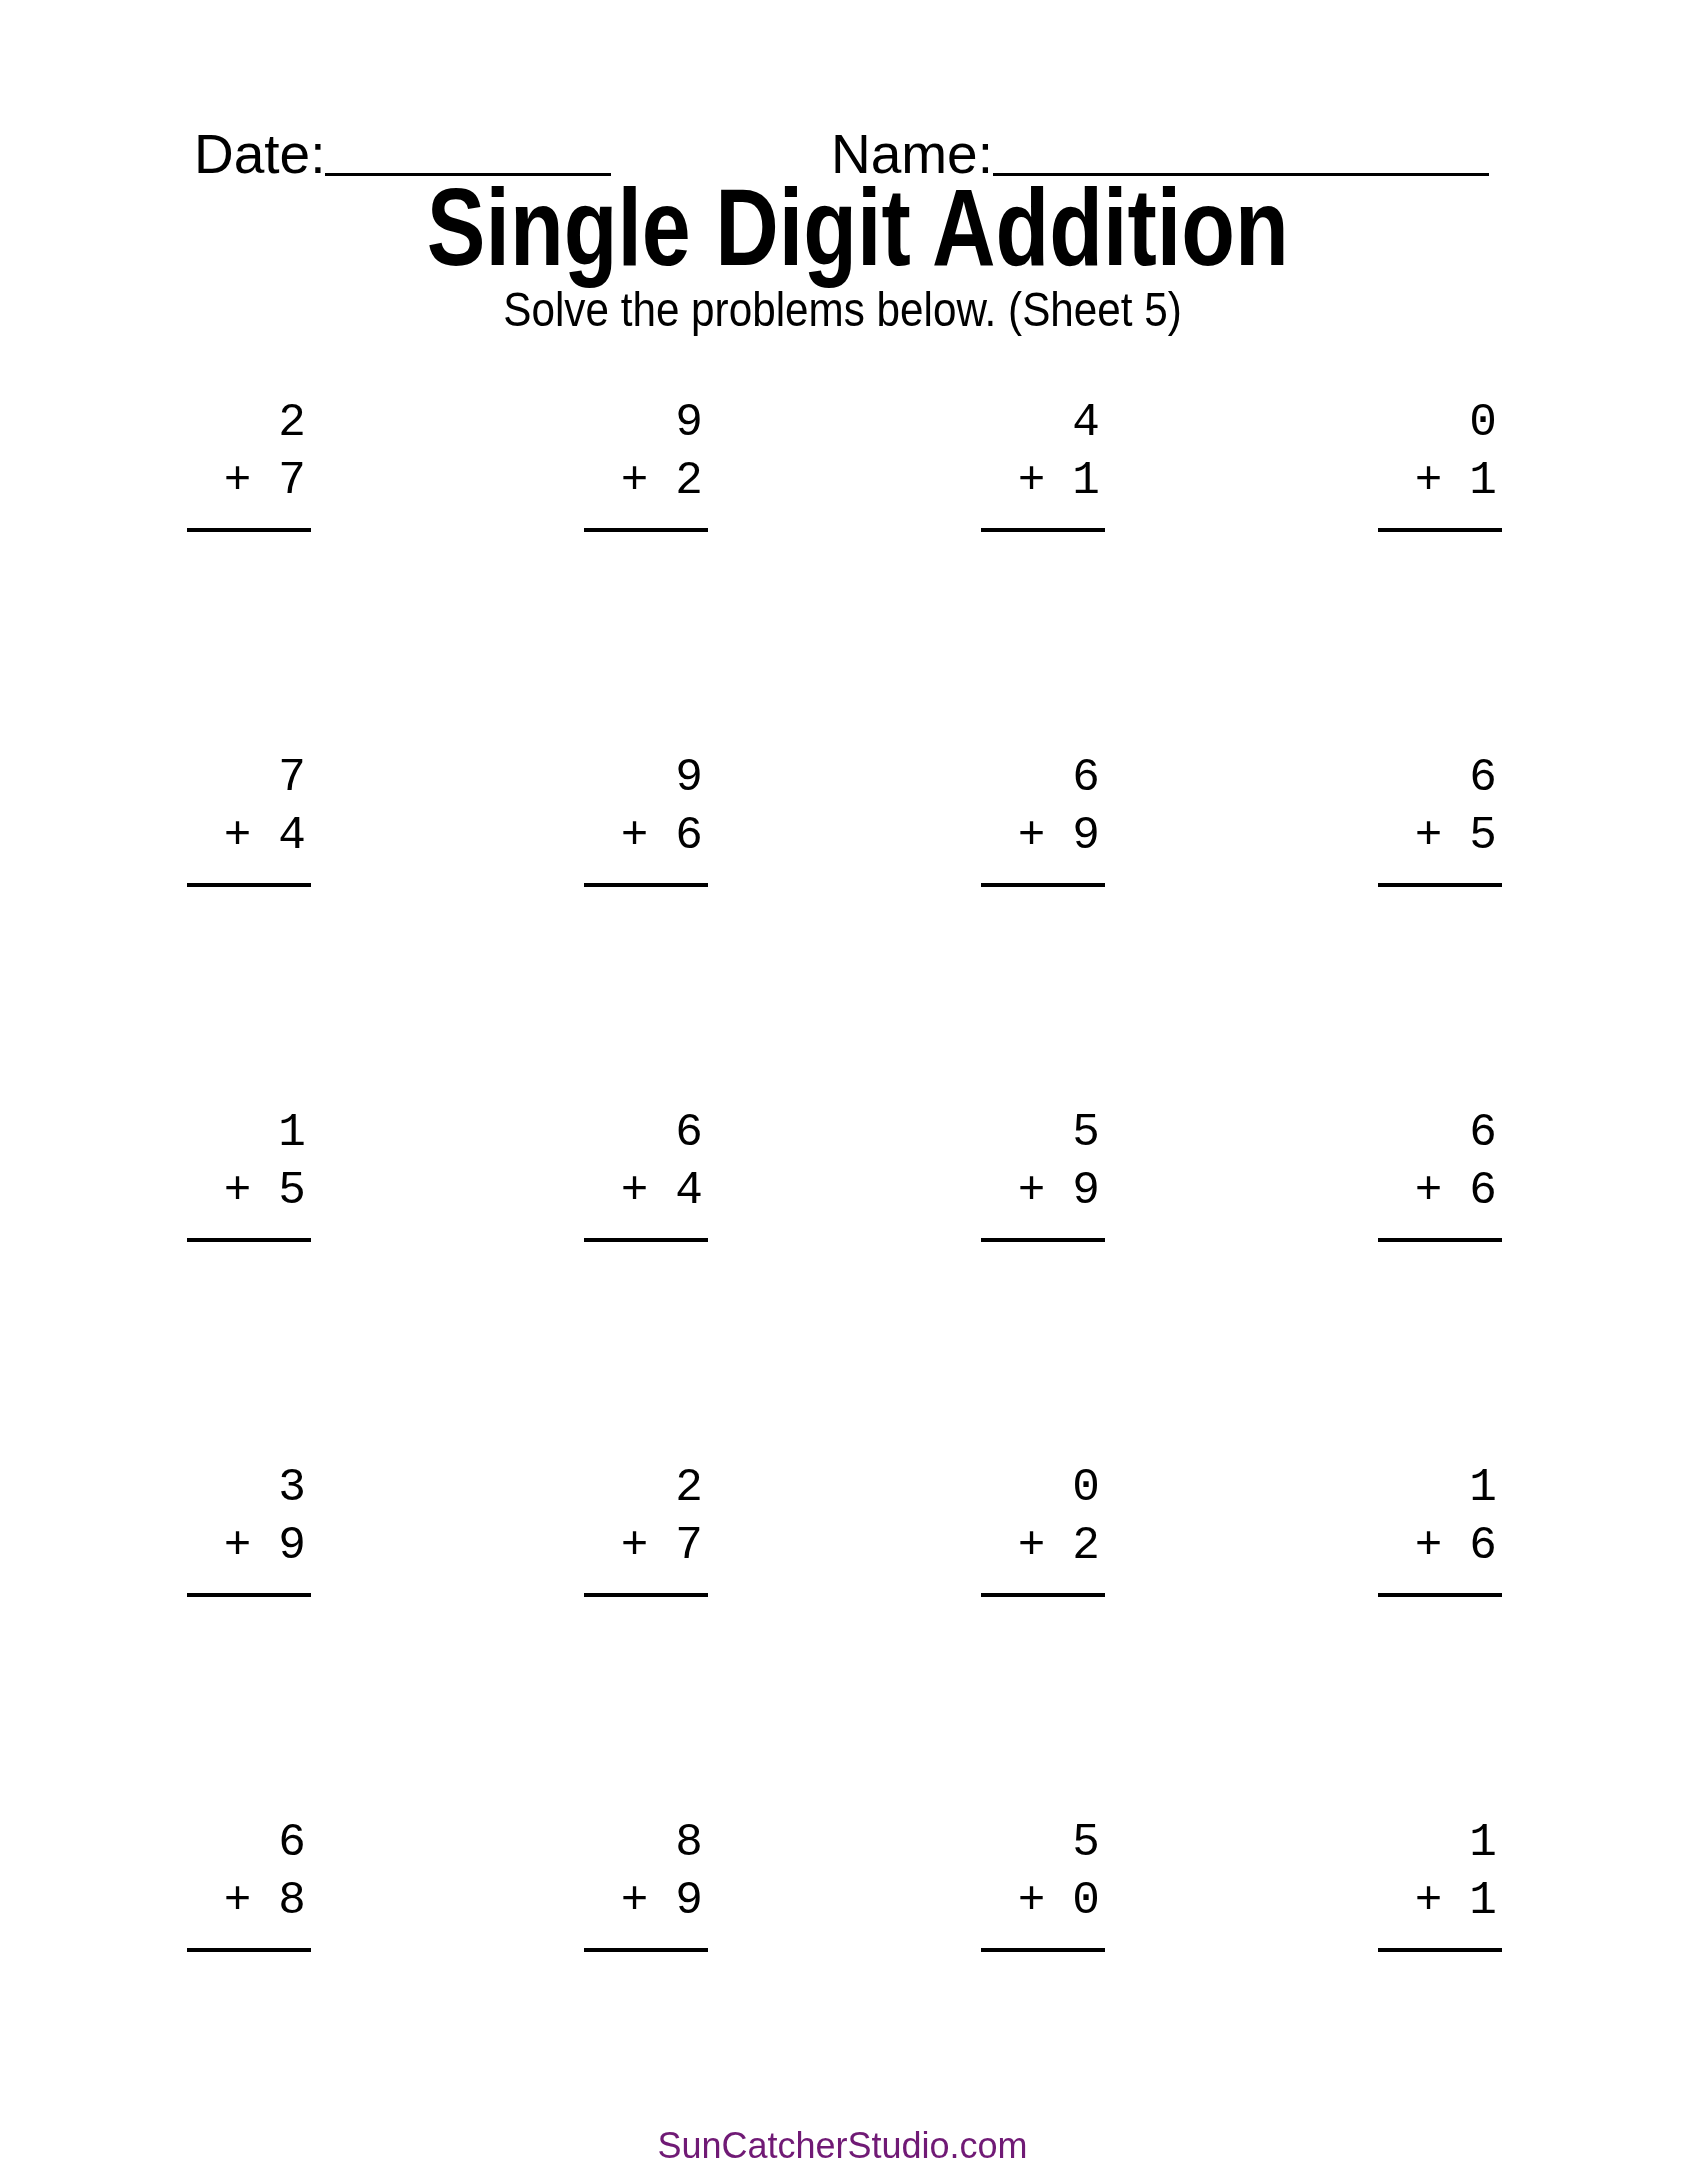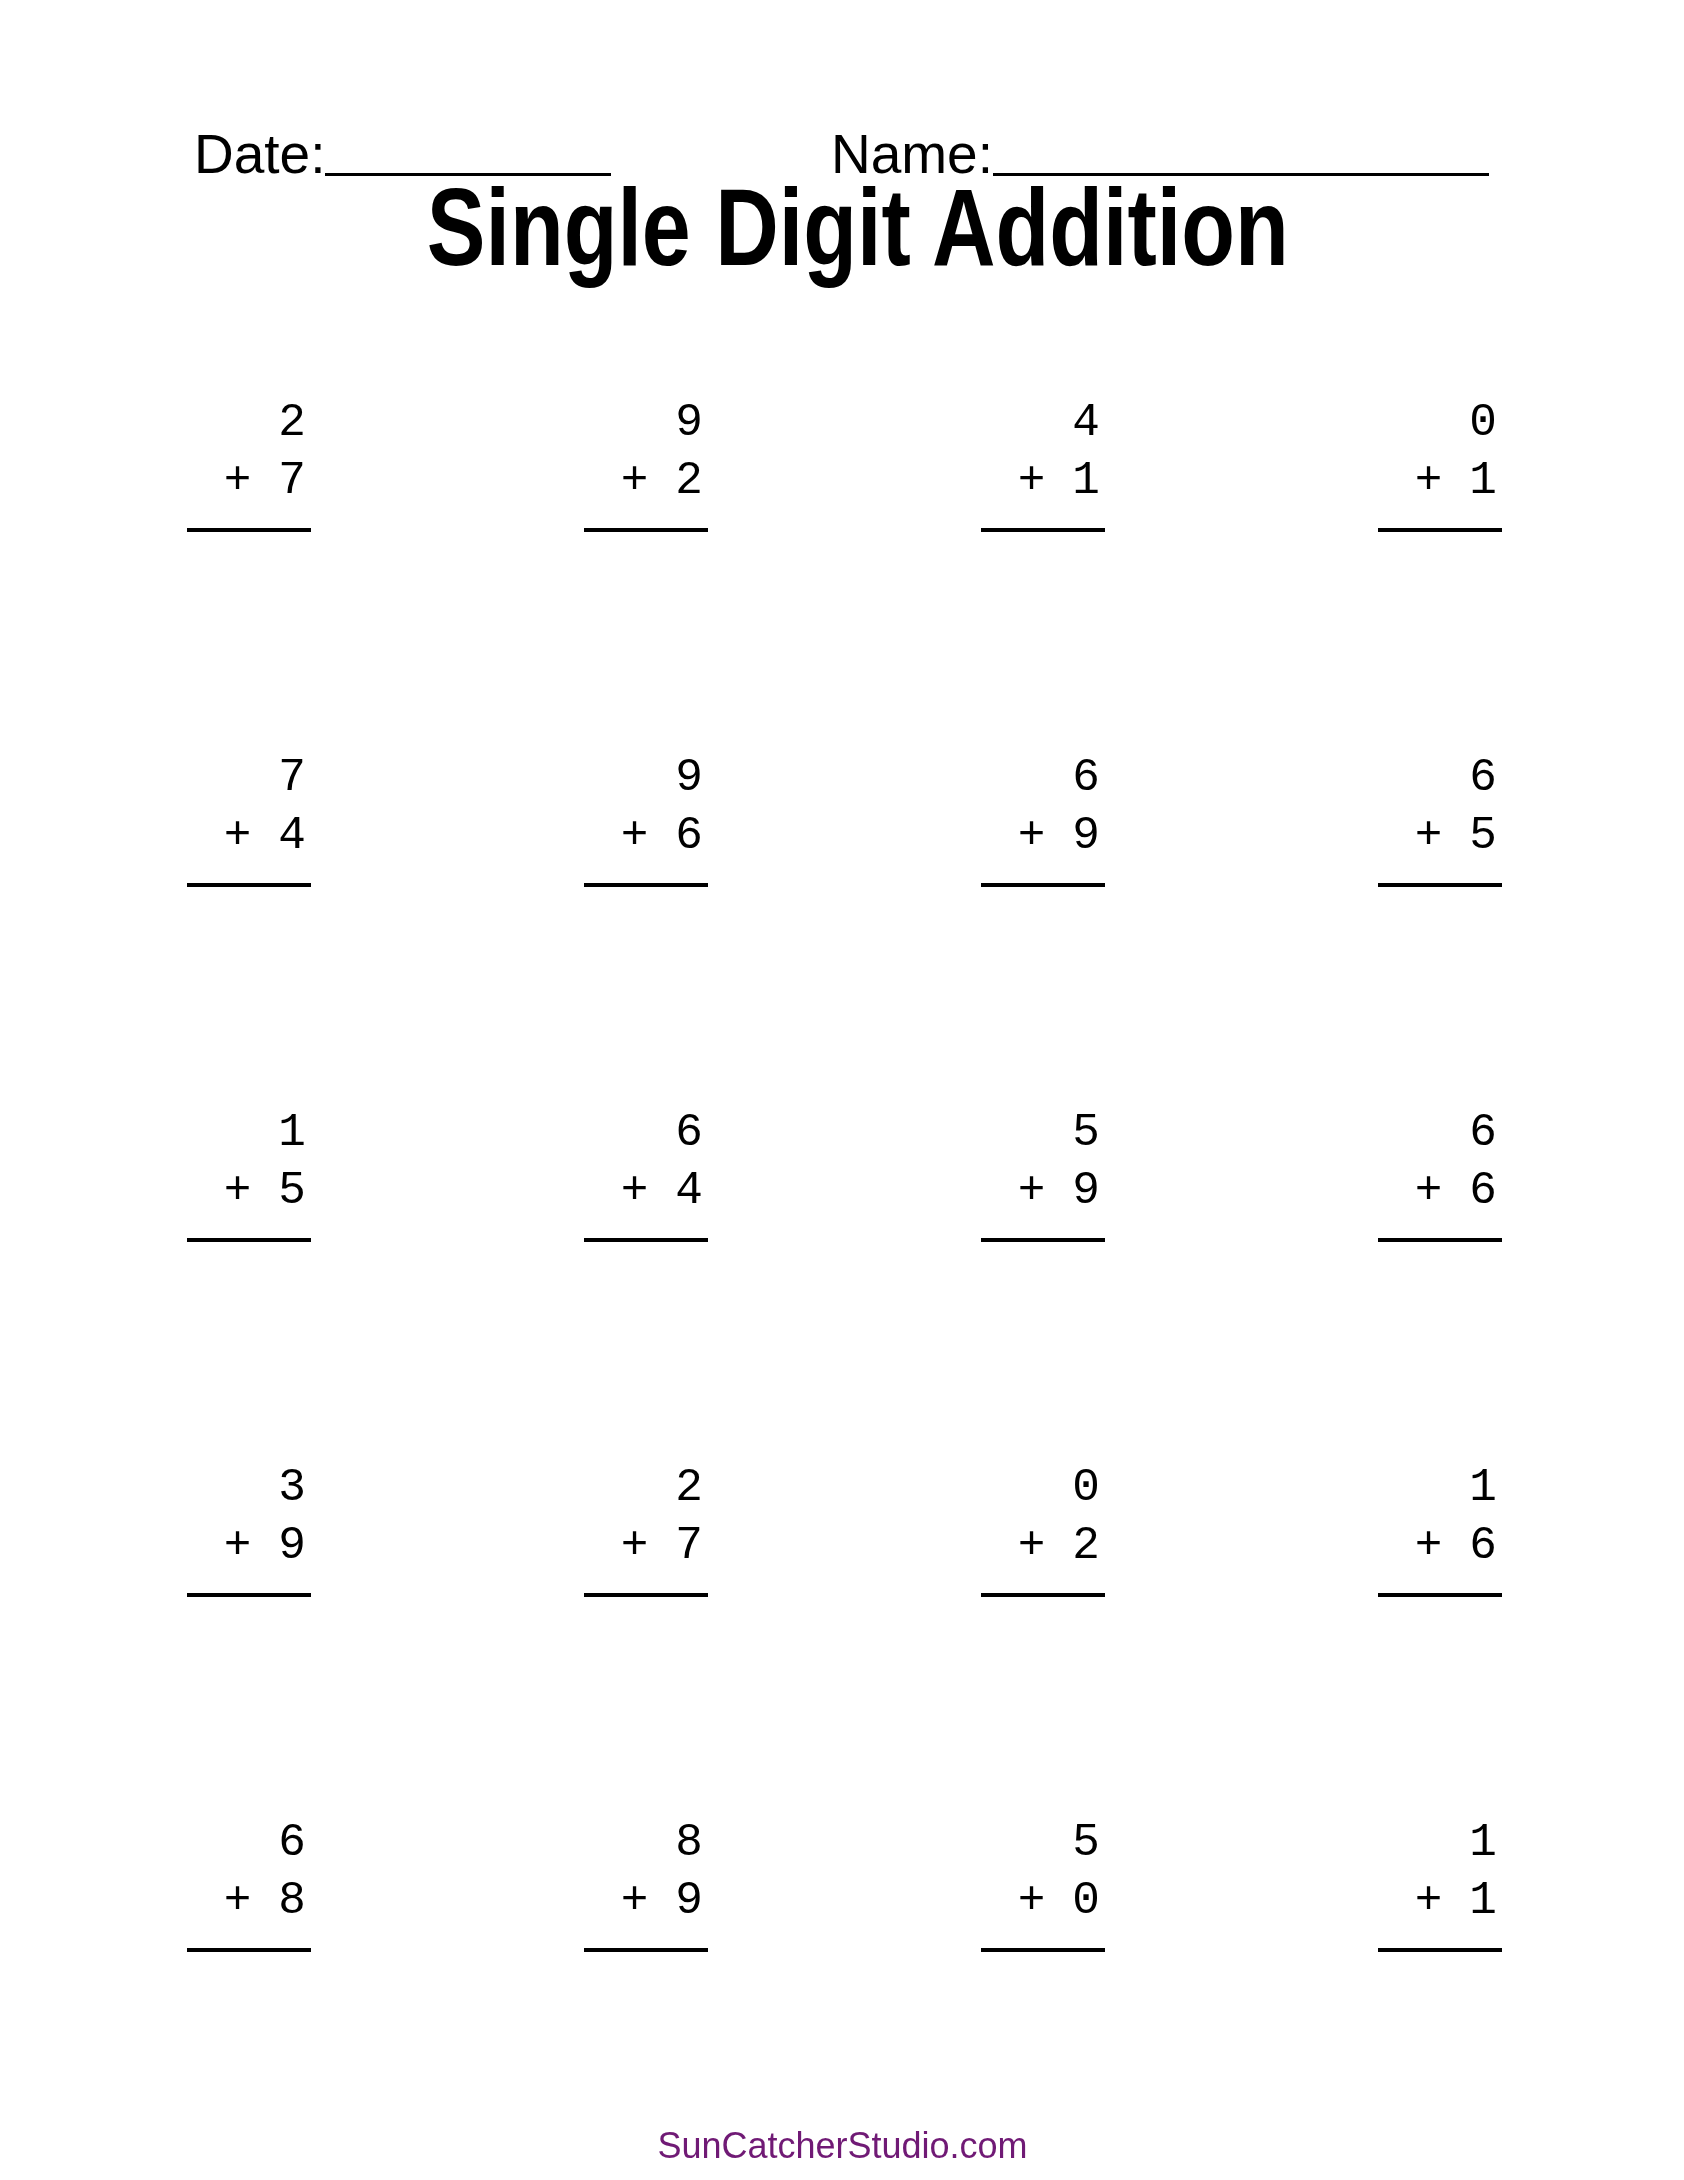--- a/index.html
+++ b/index.html
@@ -93,20 +93,23 @@
 
   <div class="field" id="name-field">
     <span>Name:</span>
     <span class="blank-rule"></span>
   </div>
 
   <div class="title">
     <span class="squeeze">Single Digit Addition</span>
   </div>
 
+  <div class="subtitle">
+    <span class="squeeze">Solve the problems below. (Sheet 5)</span>
+  </div>
 
   <div class="problems" id="problems-grid">
   <div class="problem">
     <div class="p-line">
       <span class="addend top-d">2</span>
     </div>
     <div class="p-line">
       <span class="plus">+</span><span class="addend bottom-d">7</span>
     </div>
     <div class="answer-rule"></div>

